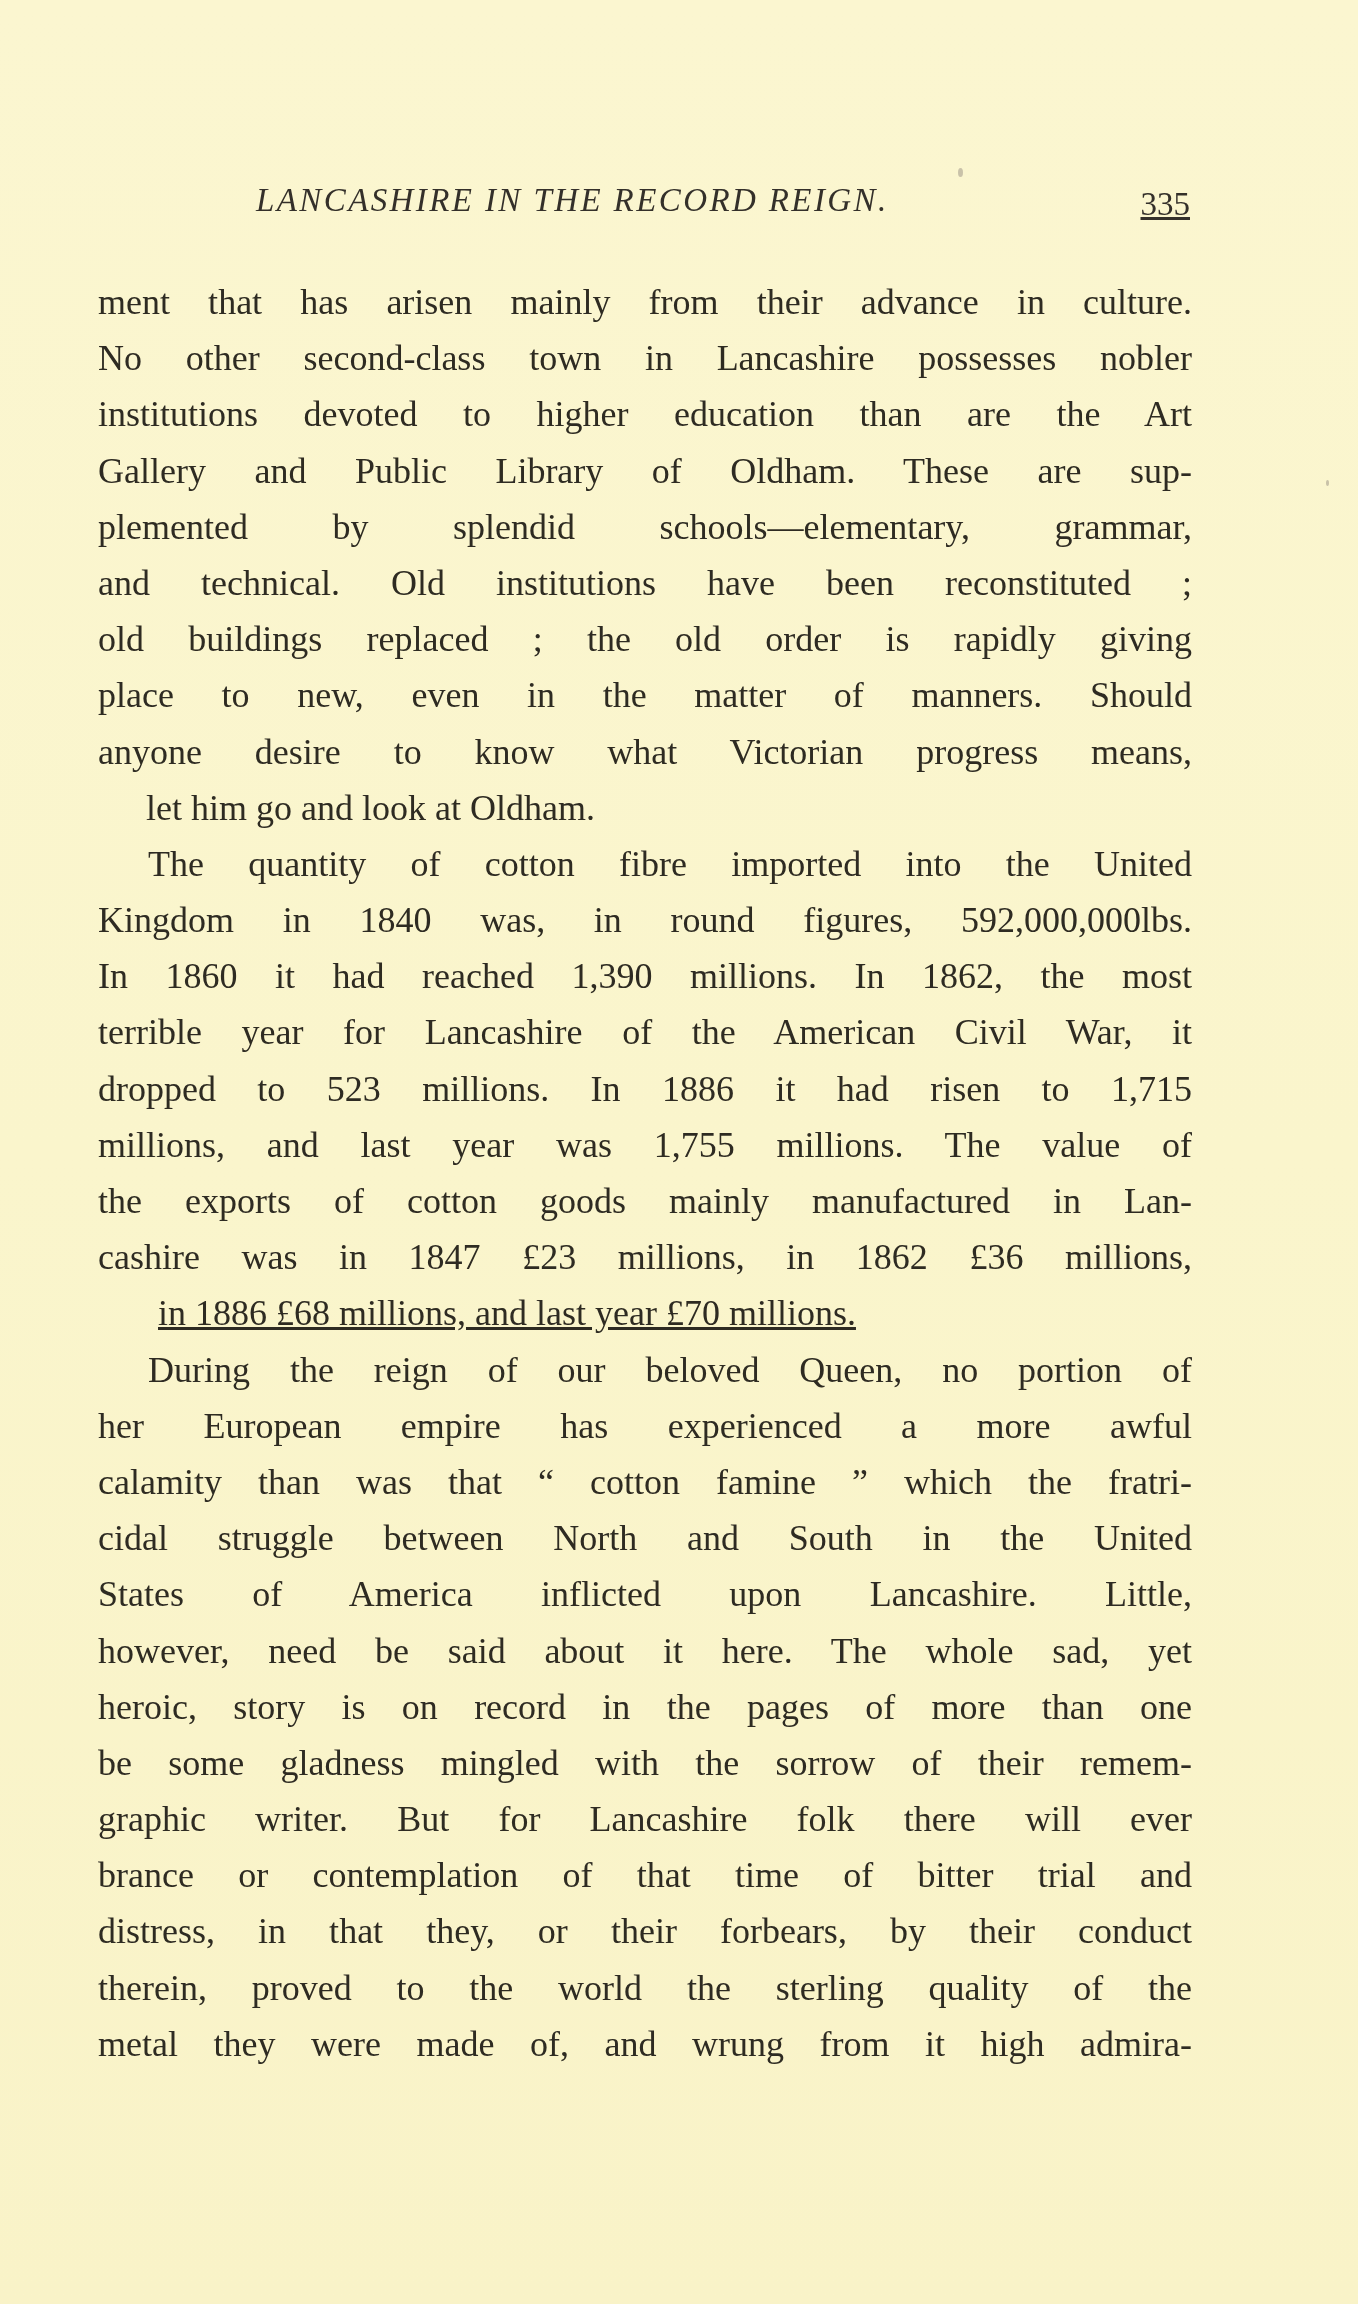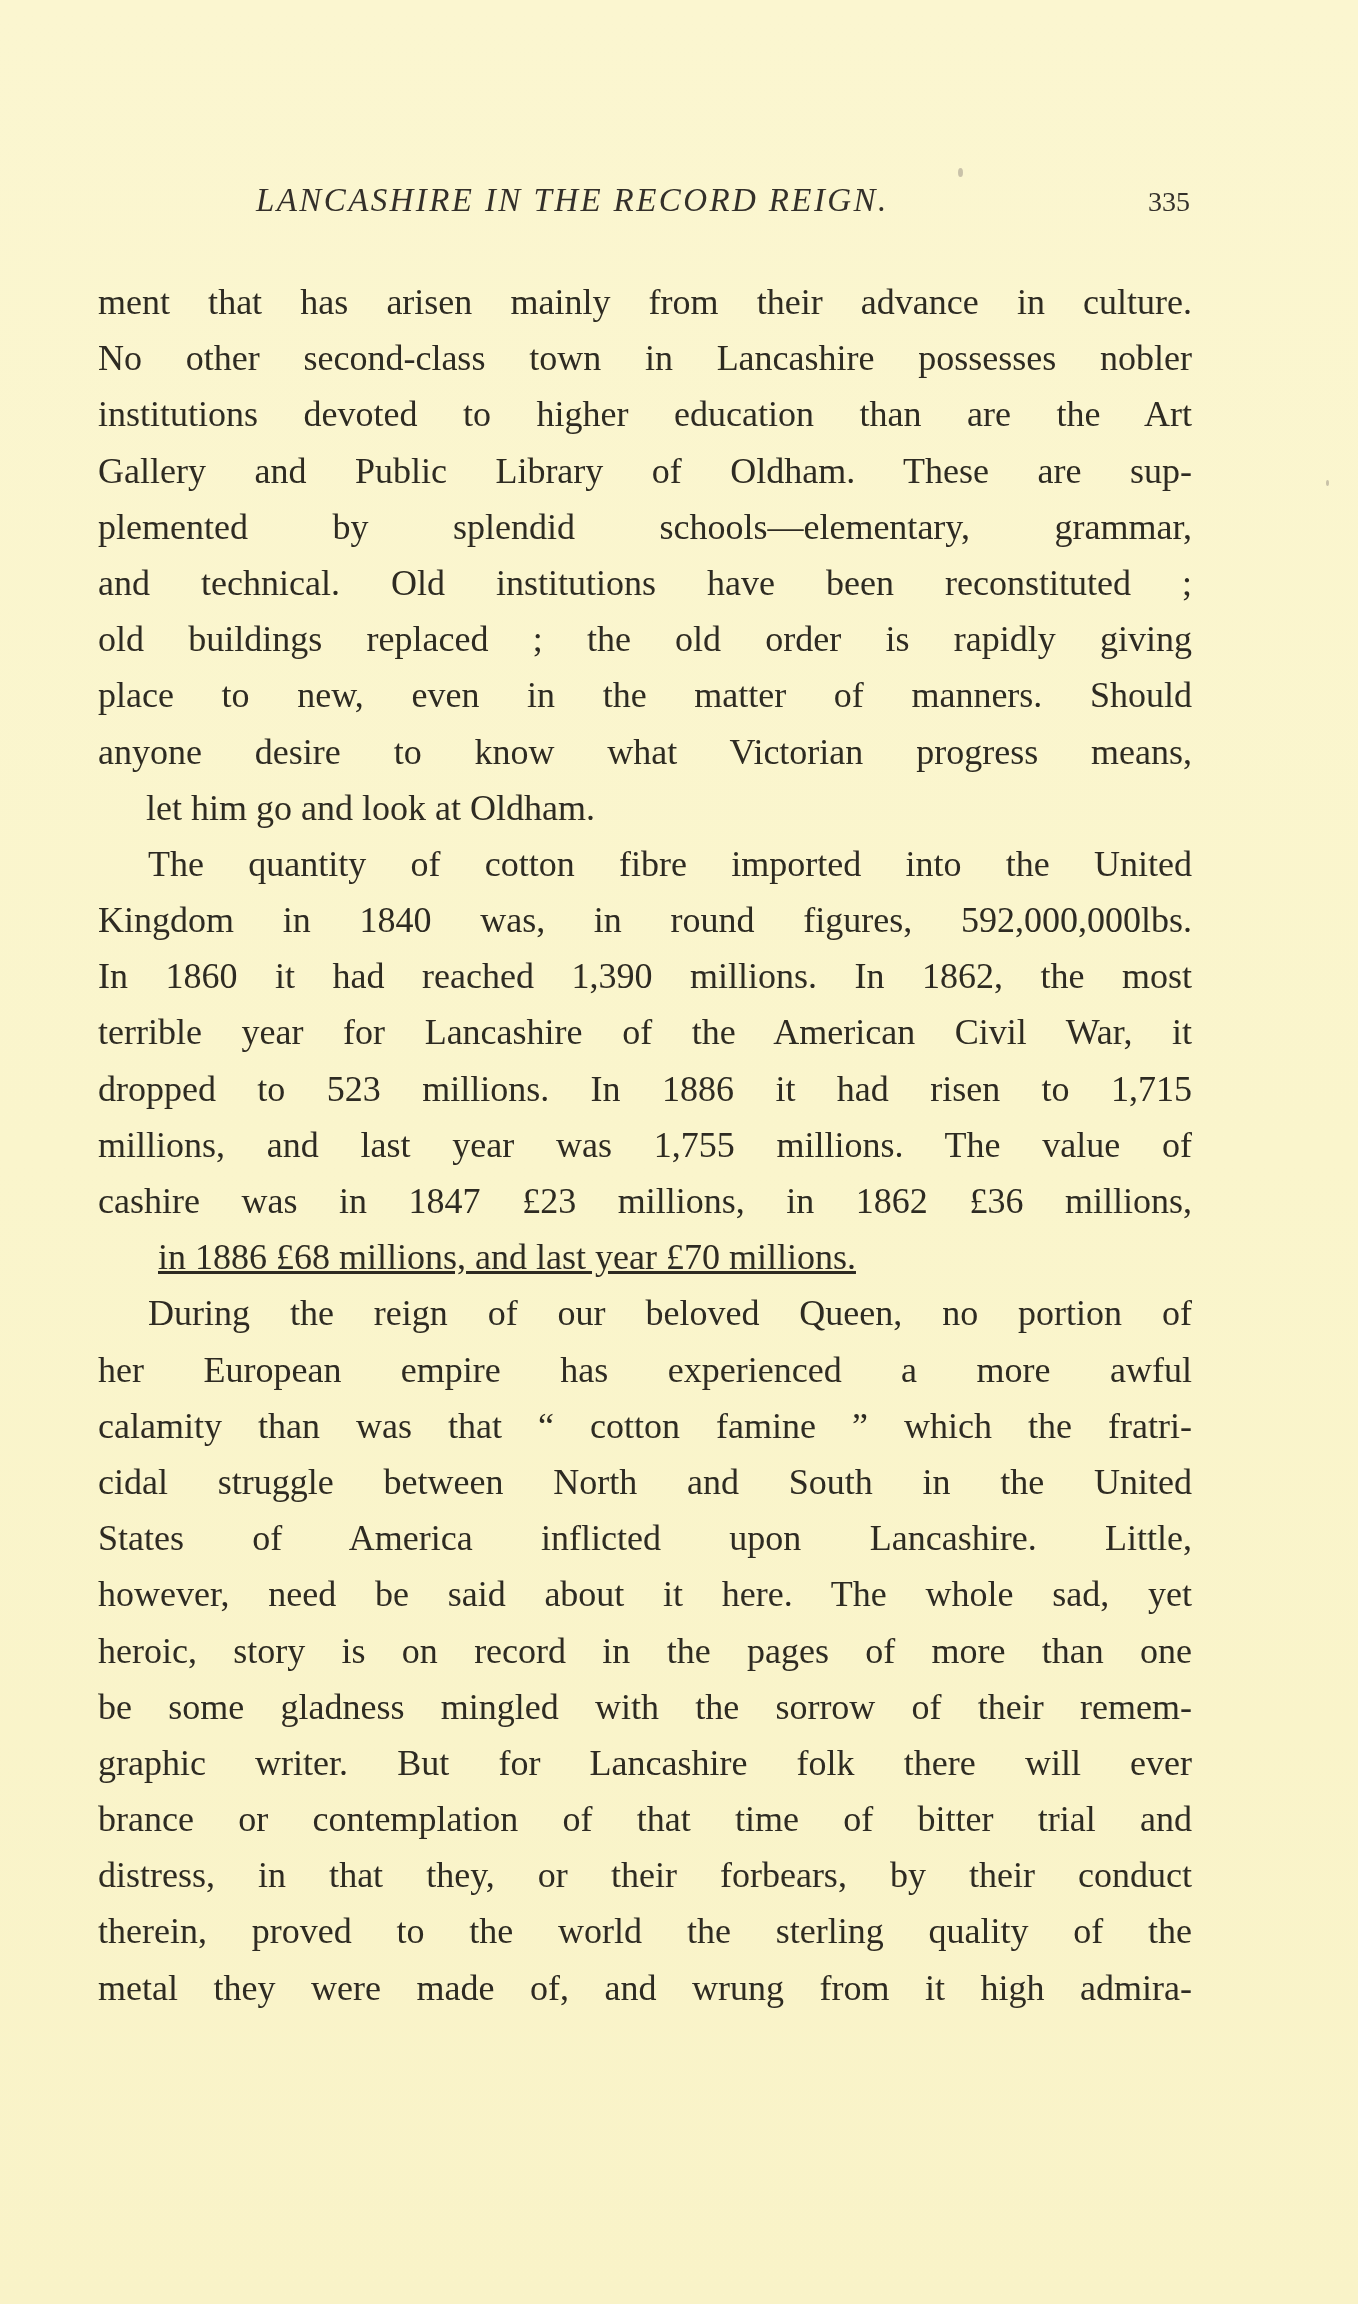--- a/index.html
+++ b/index.html
@@ -35,22 +35,23 @@
       top: 0;
       font-style: italic;
       font-size: 33px;
       letter-spacing: 2.4px;
       color: #34302a;
     }
     .page-number {
       position: absolute;
       right: 0;
       top: 4px;
-      font-size: 28px;
+      font-size: 33px;
       color: #34302a;
+      text-decoration: underline;
     }
     .body-text {
       position: absolute;
       left: 98px;
       top: 274px;
       width: 1094px;
     }
     .line {
       display: block;
       height: 56.2px;
@@ -109,20 +110,21 @@
       <span class="line last">let him go and look at Oldham.</span>
     </div>
 
     <div>
       <span class="line indent">The quantity of cotton fibre imported into the United</span>
       <span class="line">Kingdom in 1840 was, in round figures, 592,000,000lbs.</span>
       <span class="line">In 1860 it had reached 1,390 millions. In 1862, the most</span>
       <span class="line">terrible year for Lancashire of the American Civil War, it</span>
       <span class="line">dropped to 523 millions. In 1886 it had risen to 1,715</span>
       <span class="line">millions, and last year was 1,755 millions. The value of</span>
+      <span class="line">the exports of cotton goods mainly manufactured in Lan-</span>
       <span class="line">cashire was in 1847 £23 millions, in 1862 £36 millions,</span>
       <span class="line last slight-indent">in 1886 £68 millions, and last year £70 millions.</span>
     </div>
 
     <div>
       <span class="line indent">During the reign of our beloved Queen, no portion of</span>
       <span class="line">her European empire has experienced a more awful</span>
       <span class="line">calamity than was that “ cotton famine ” which the fratri-</span>
       <span class="line">cidal struggle between North and South in the United</span>
       <span class="line">States of America inflicted upon Lancashire. Little,</span>

